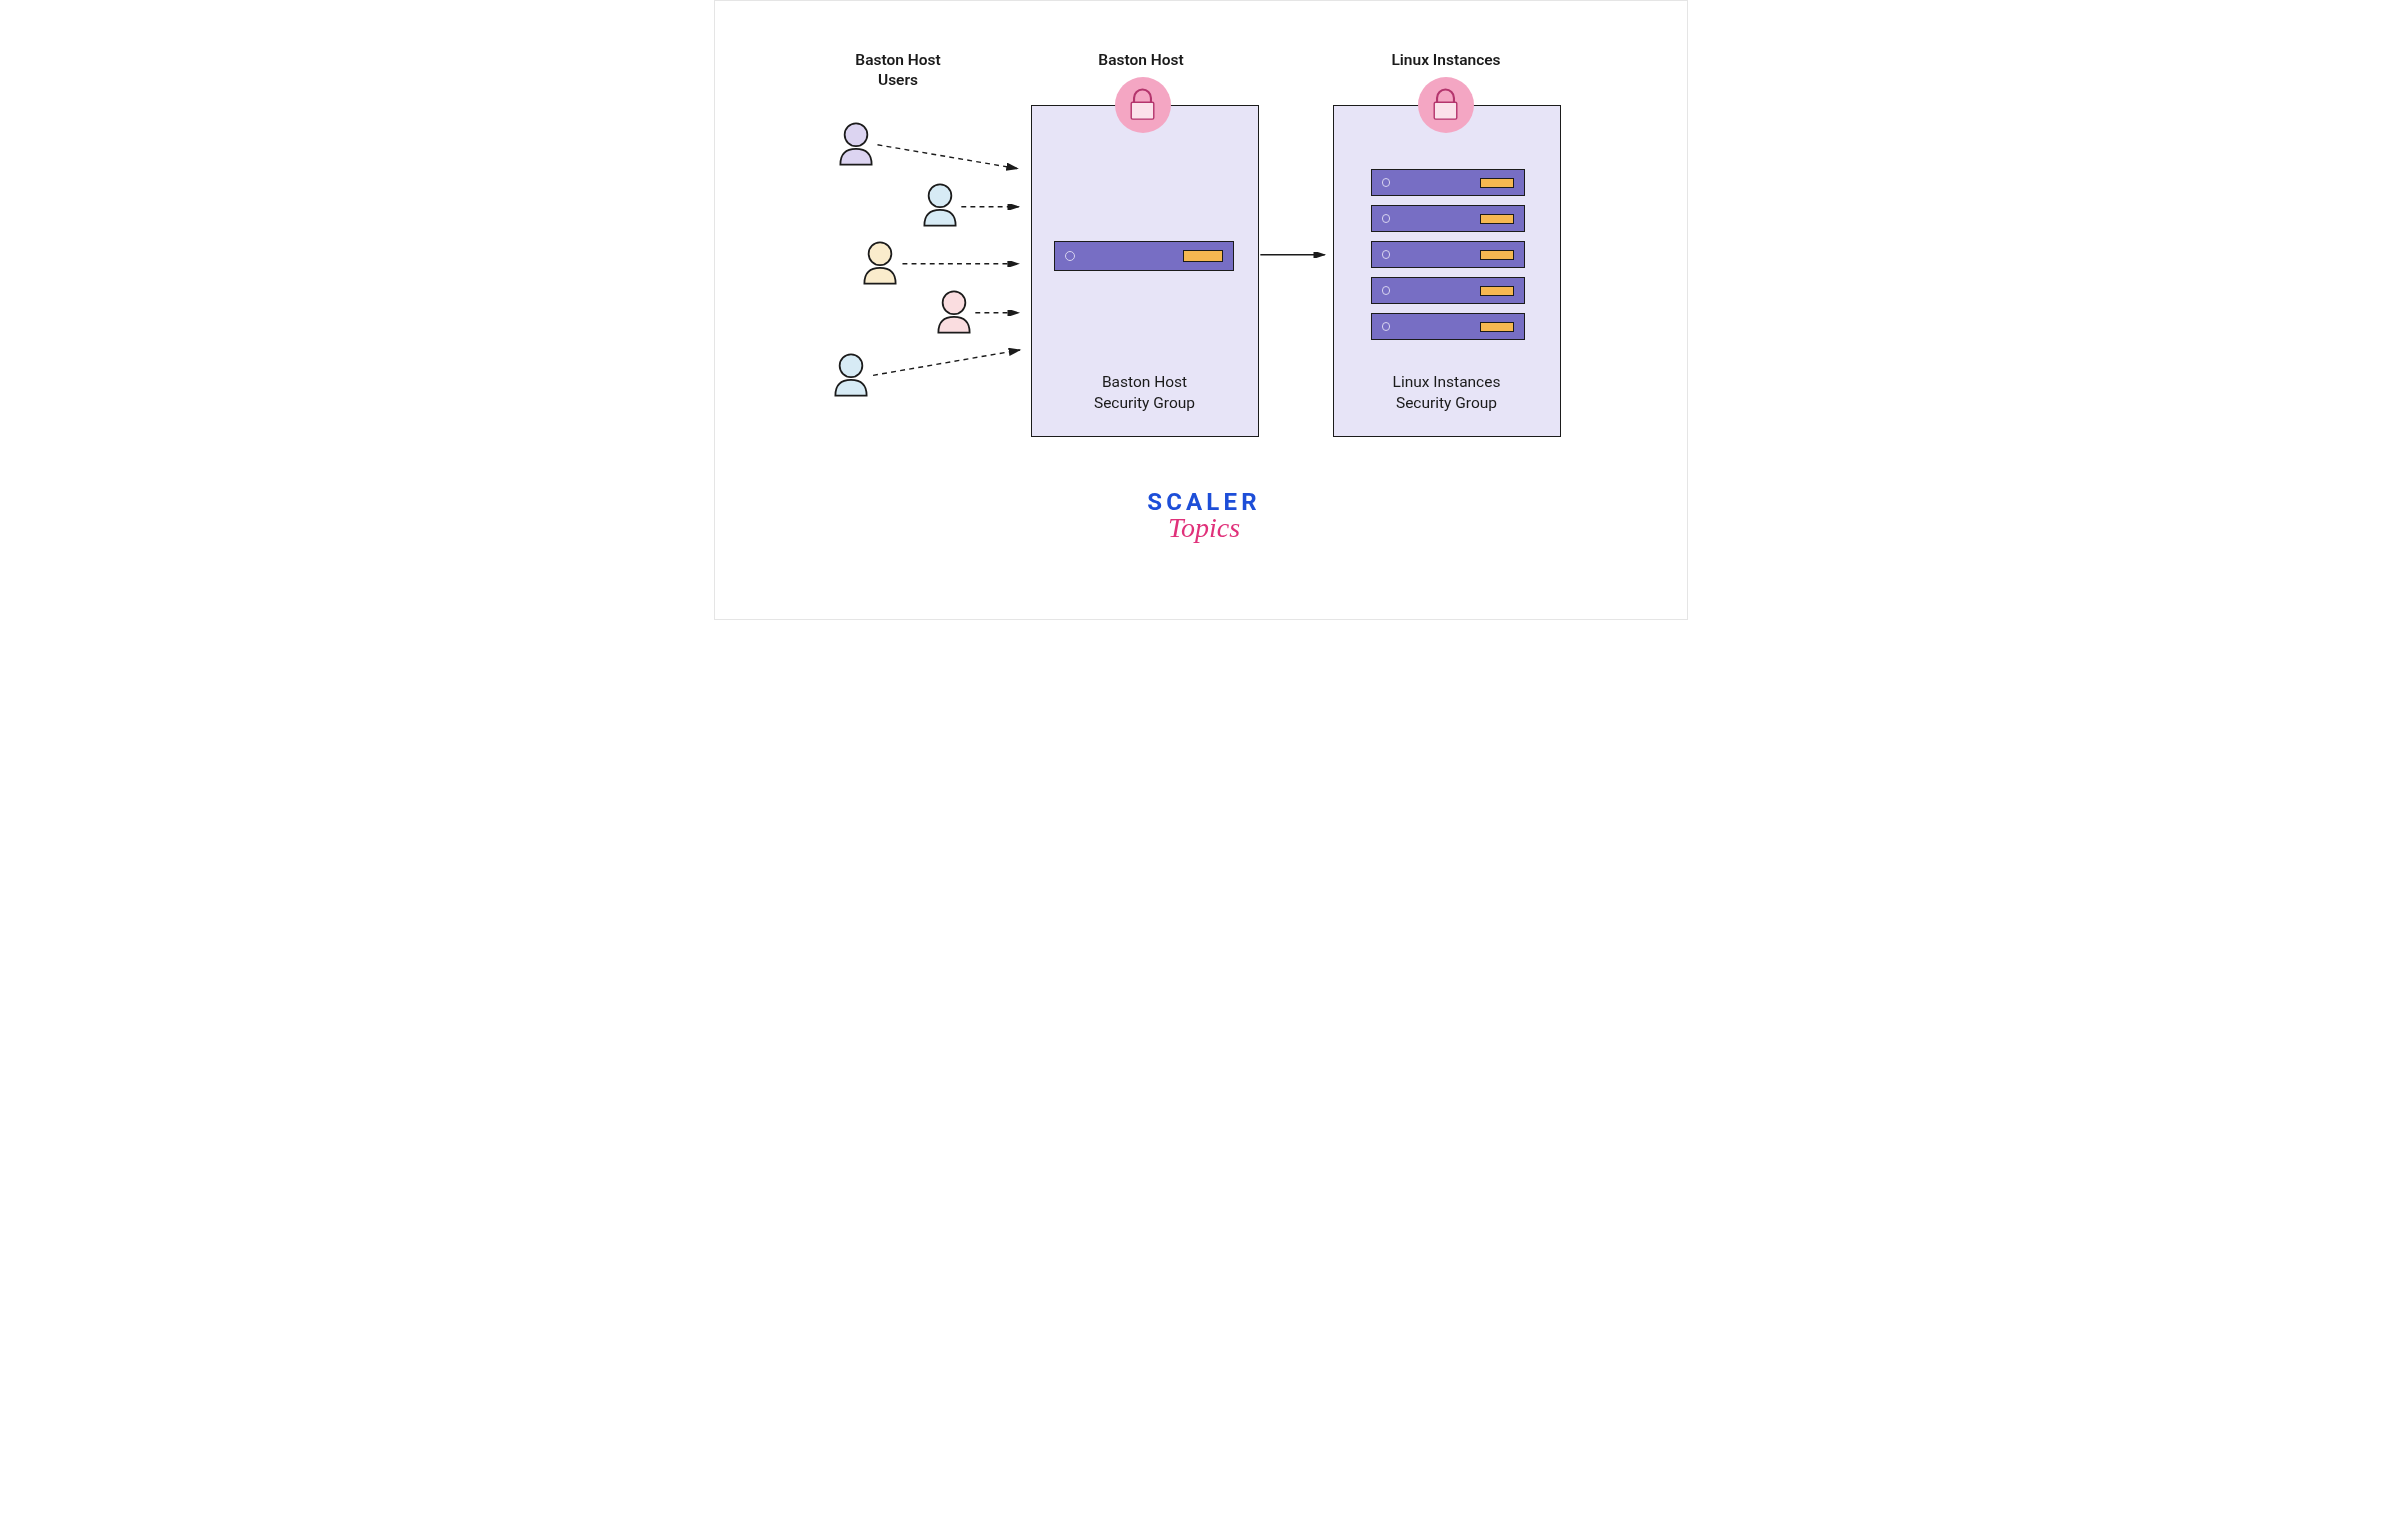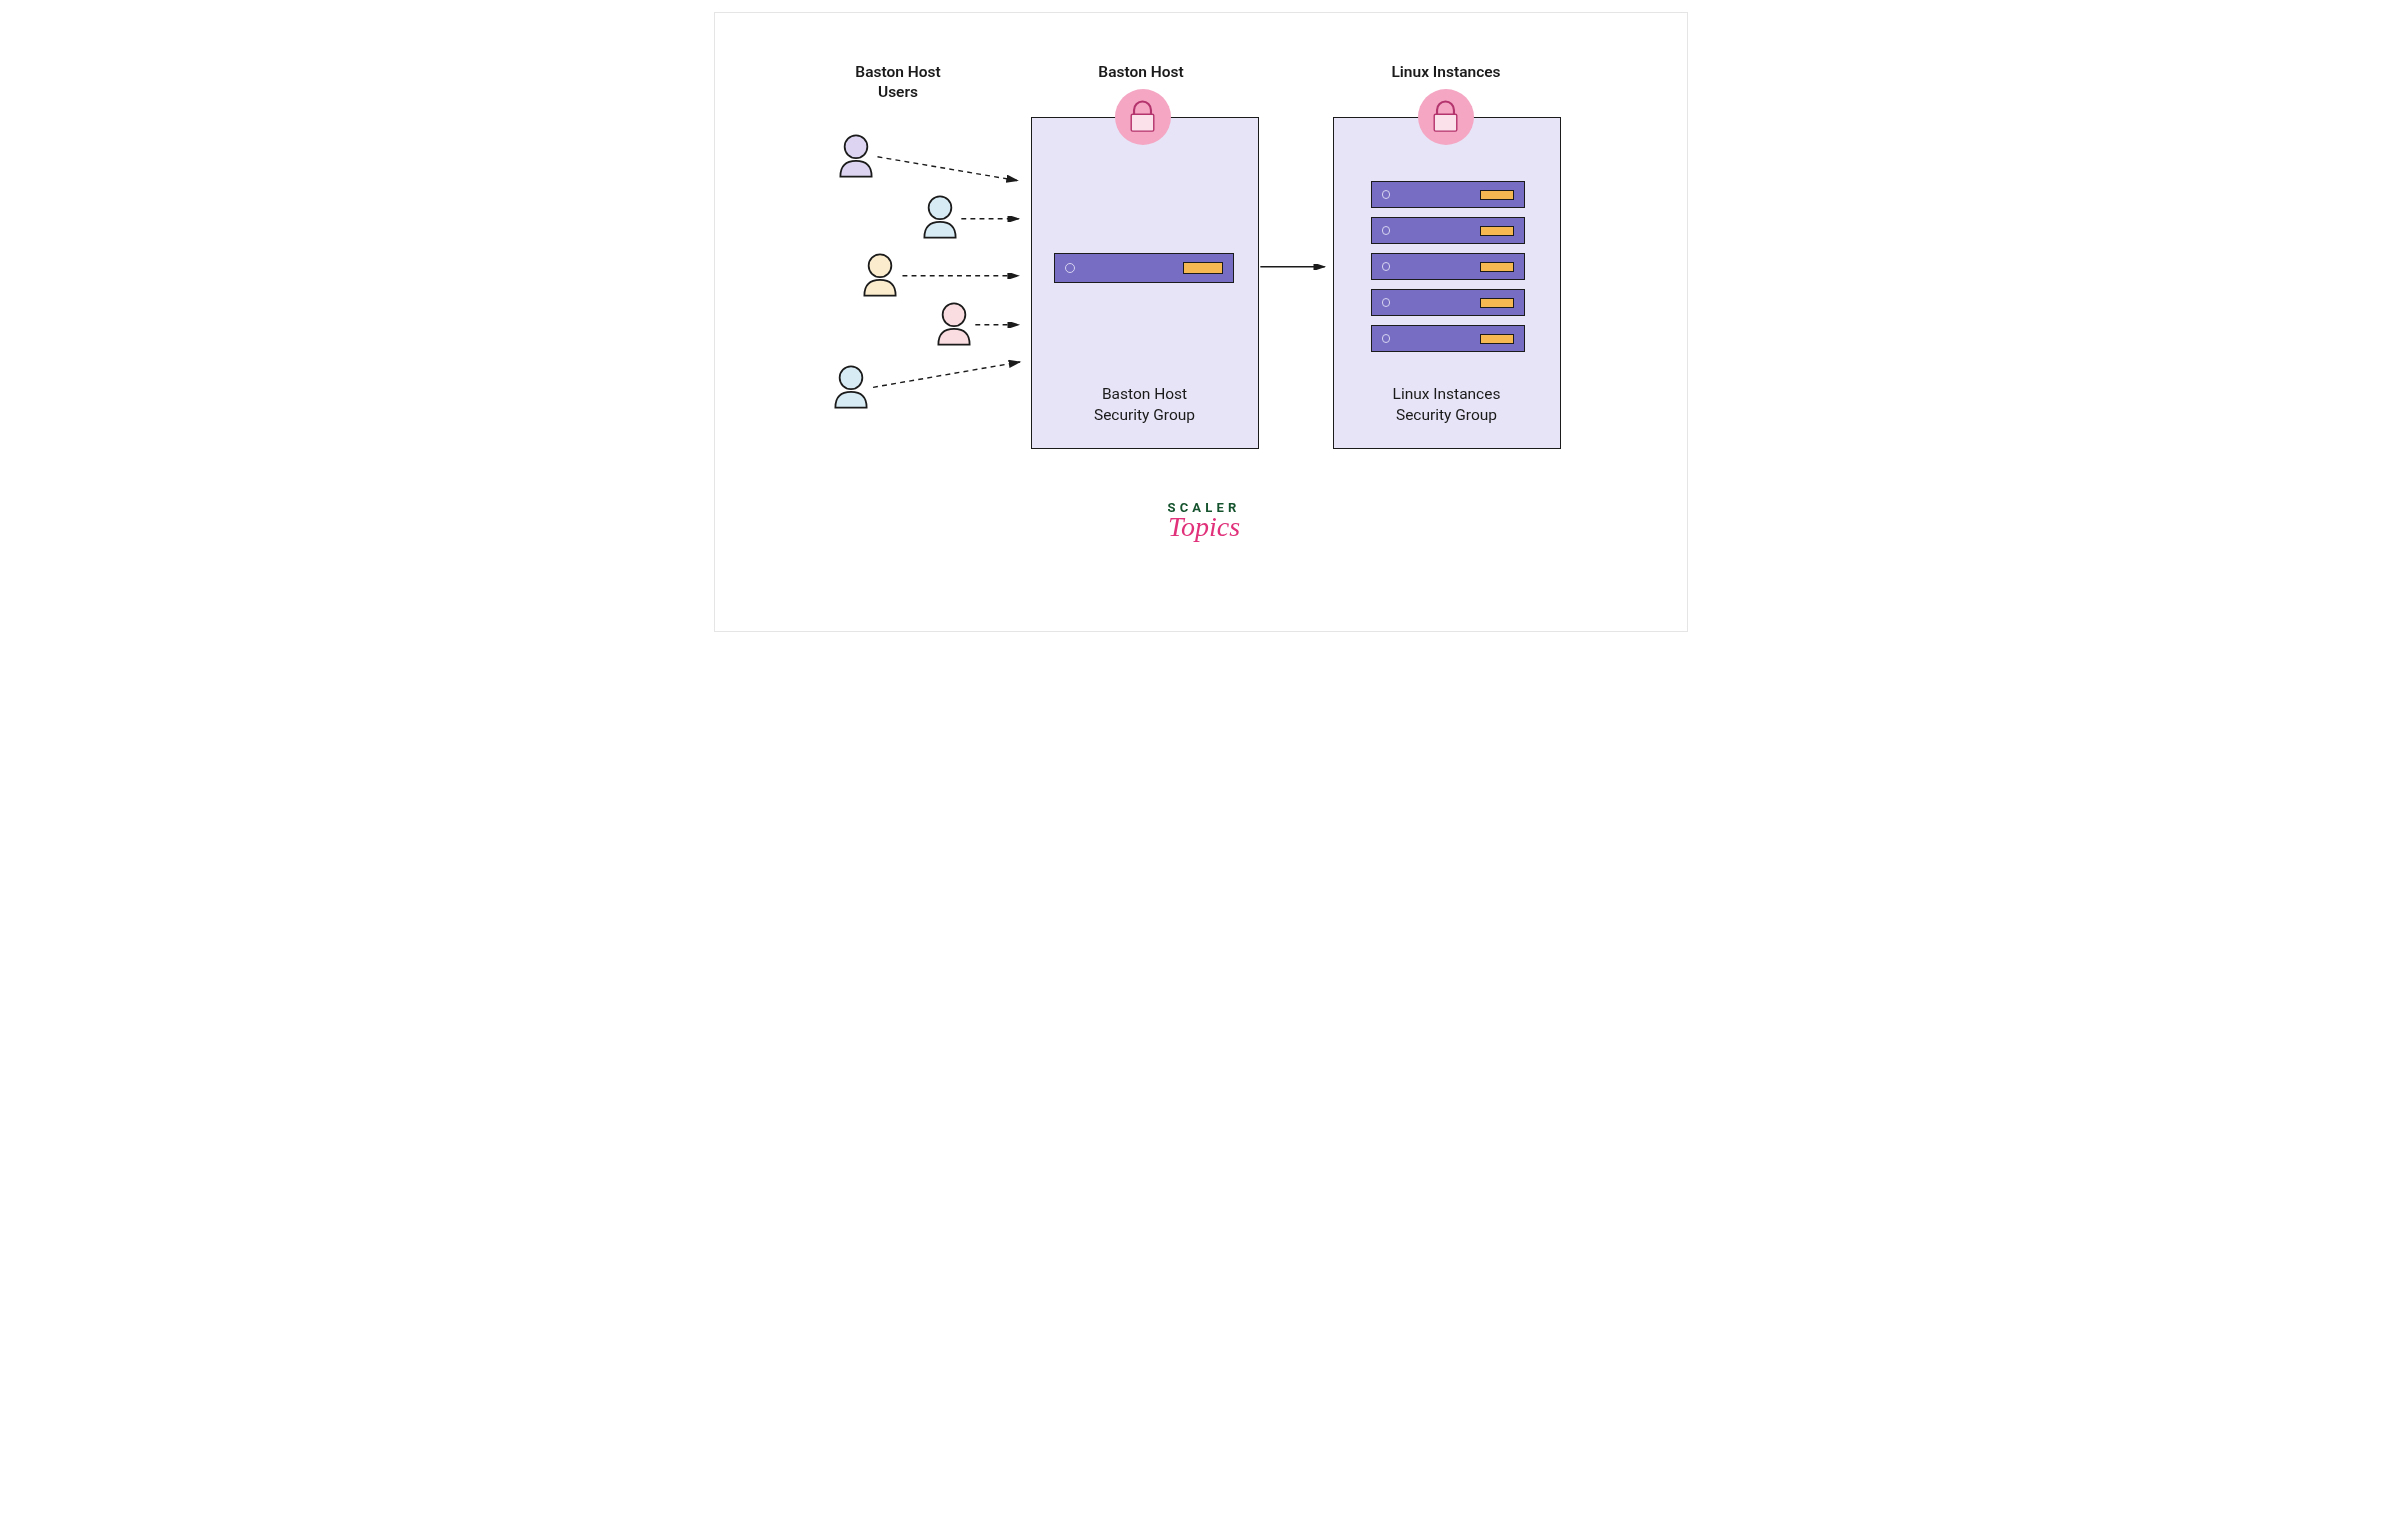--- a/index.html
+++ b/index.html
@@ -8,21 +8,21 @@
     padding: 0;
     font-family: -apple-system, BlinkMacSystemFont, "Segoe UI", Roboto, "Helvetica Neue", Arial, sans-serif;
     background: #ffffff;
   }
   .canvas {
     position: relative;
     width: 974px;
     height: 620px;
     border: 0.7px solid #e5e5e5;
     background: #ffffff;
-    margin: 12px auto;
+    margin: 0 auto;
   }
   .label {
     position: absolute;
     font-size: 15.5px;
     font-weight: 600;
     color: #1b1b1b;
     text-align: center;
     line-height: 1.3;
   }
   .group-box {
@@ -72,24 +72,24 @@
   .server.small { height: 27px; }
   .server.small .led { width: 8.5px; height: 8.5px; }
   .server.small .slot { width: 34px; height: 10px; }
   .user-icon { position: absolute; }
   .arrow-line { position: absolute; }
   .logo {
     position: absolute;
     text-align: center;
   }
   .logo .top {
-    font-size: 13px;
+    font-size: 24px;
     font-weight: 700;
     letter-spacing: 4.2px;
-    color: #14532d;
+    color: #1d4ed8;
   }
   .logo .bottom {
     font-size: 28px;
     font-family: "Brush Script MT", cursive;
     font-style: italic;
     color: #e0317a;
     margin-top: -4.2px;
     text-align: center;
   }
 </style>

